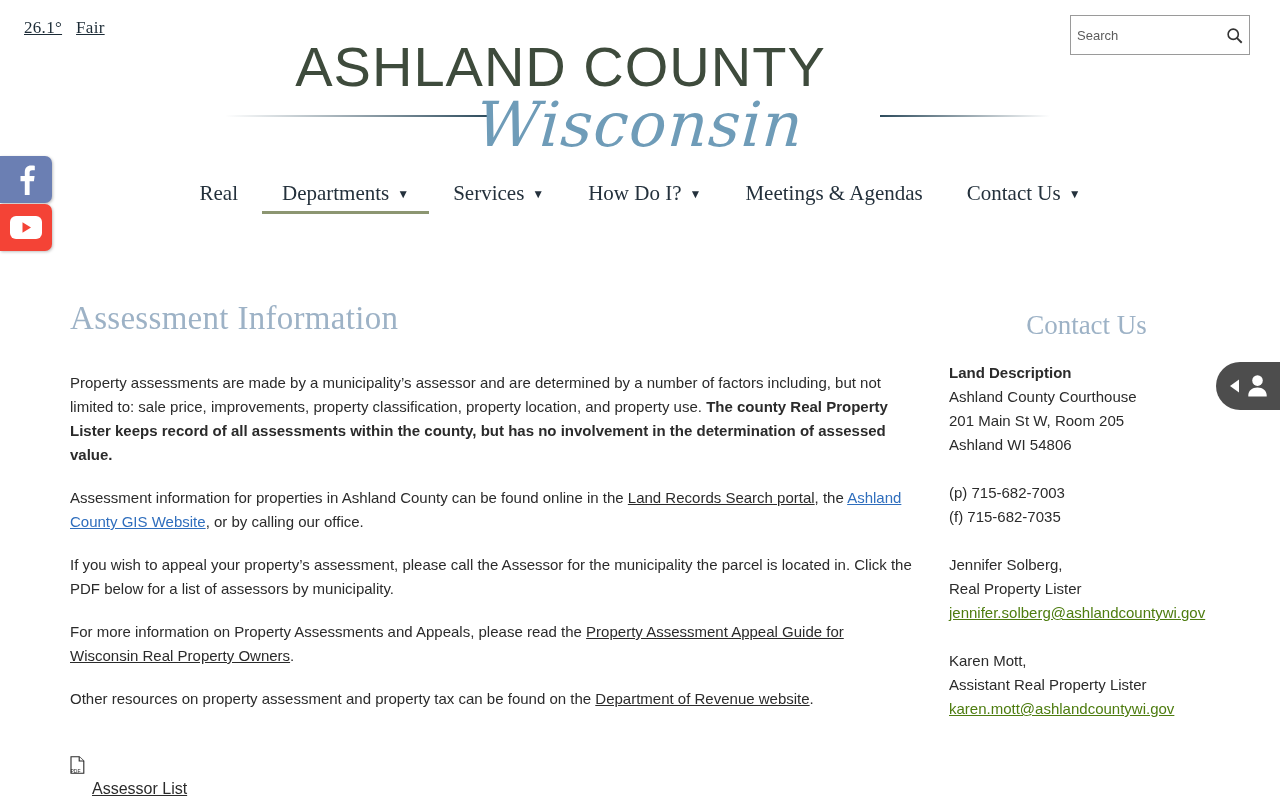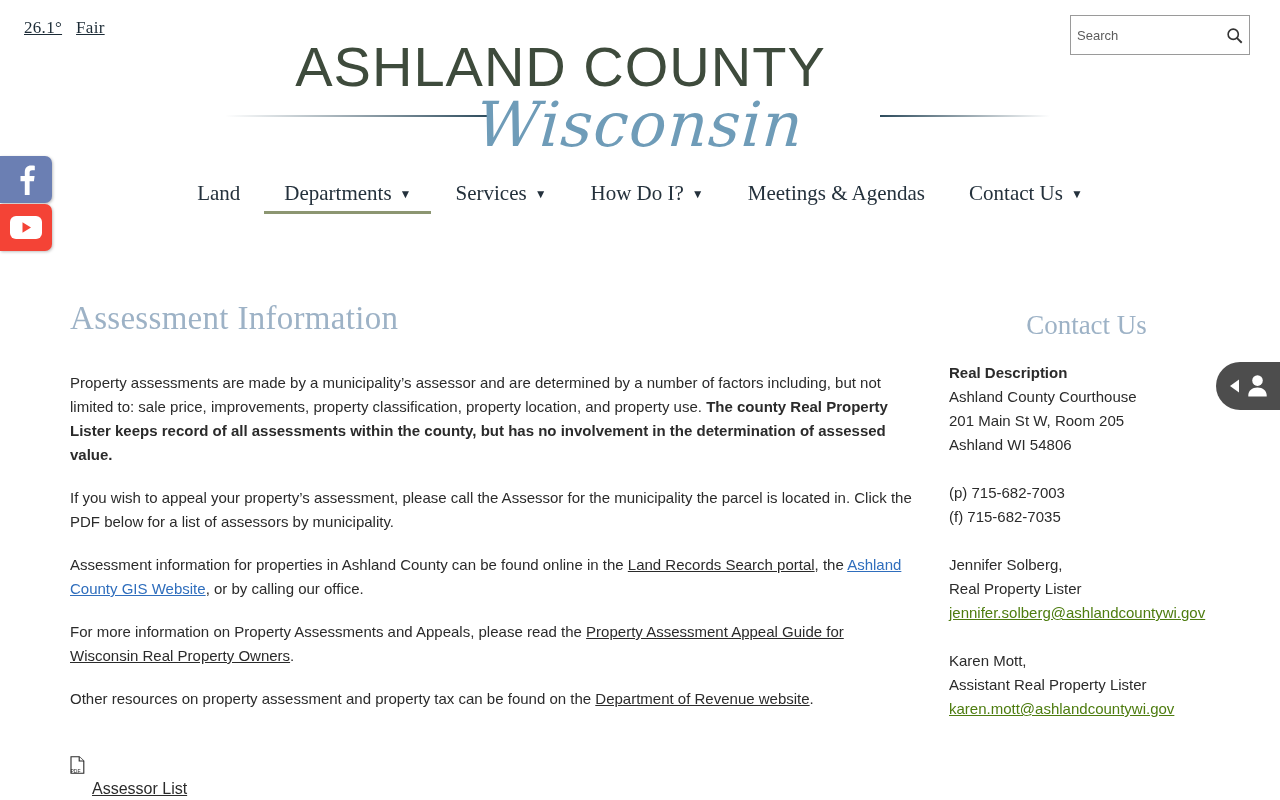--- a/index.html
+++ b/index.html
@@ -162,21 +162,21 @@
 
   <div class="logo">
     <div class="logo-main">ASHLAND COUNTY</div>
     <div class="rule left"></div>
     <div class="rule right"></div>
     <div class="logo-script">Wisconsin</div>
   </div>
 
   <nav class="nav">
     <div class="nav-item">
-      <span>Land</span>
+      <span>Real</span>
     </div>
     <div class="nav-item active">
       <span>Departments</span><span class="caret">▼</span>
     </div>
     <div class="nav-item">
       <span>Services</span><span class="caret">▼</span>
     </div>
     <div class="nav-item">
       <span>How Do I?</span><span class="caret">▼</span>
     </div>
@@ -204,25 +204,25 @@
 
   <div class="content">
 
     <div class="main-col">
       <h1 class="page-title">Assessment Information</h1>
 
       <p class="body-p">
         <span>Property assessments are made by a municipality’s assessor and are determined by a number of factors including, but not limited to: sale price, improvements, property classification, property location, and property use. </span><b>The county Real Property Lister keeps record of all assessments within the county, but has no involvement in the determination of assessed value.</b>
       </p>
 
+      <p class="body-p">
+        <span>Assessment information for properties in Ashland County can be found online in the </span><a class="lnk-dark" href="#">Land Records Search portal</a><span>, the </span><a class="lnk-blue" href="#">Ashland County GIS Website</a><span>, or by calling our office.</span>
+      </p>
+
       <p class="body-p">If you wish to appeal your property’s assessment, please call the Assessor for the municipality the parcel is located in. Click the PDF below for a list of assessors by municipality.</p>
-
-      <p class="body-p">
-        <span>Assessment information for properties in Ashland County can be found online in the </span><a class="lnk-dark" href="#">Land Records Search portal</a><span>, the </span><a class="lnk-blue" href="#">Ashland County GIS Website</a><span>, or by calling our office.</span>
-      </p>
 
       <p class="body-p">
         <span>For more information on Property Assessments and Appeals, please read the </span><a class="lnk-dark" href="#">Property Assessment Appeal Guide for Wisconsin Real Property Owners</a><span>.</span>
       </p>
 
       <p class="body-p">
         <span>Other resources on property assessment and property tax can be found on the </span><a class="lnk-dark" href="#">Department of Revenue website</a><span>.</span>
       </p>
 
       <div class="pdf-row">
@@ -231,21 +231,21 @@
           <path d="M9.2.8V5h4.6" fill="#fff" stroke="#2b2b2b" stroke-width="1.1"></path>
           <text x="0.5" y="17" font-family="Liberation Sans, sans-serif" font-size="5" fill="#2b2b2b">PDF</text>
         </svg>
         <a class="pdf-link" href="#">Assessor List</a>
       </div>
     </div>
 
     <div class="side-col">
       <h2 class="side-title">Contact Us</h2>
       <div class="side-text">
-        <span class="hd">Real Description</span><br>
+        <span class="hd">Land Description</span><br>
         <span>Ashland County Courthouse</span><br>
         <span>201 Main St W, Room 205</span><br>
         <span>Ashland WI 54806</span>
         <span class="gap"></span>
         <span>(p) 715-682-7003</span><br>
         <span>(f) 715-682-7035</span>
         <span class="gap"></span>
         <span>Jennifer Solberg,</span><br>
         <span>Real Property Lister</span><br>
         <a href="#">jennifer.solberg@ashlandcountywi.gov</a>

